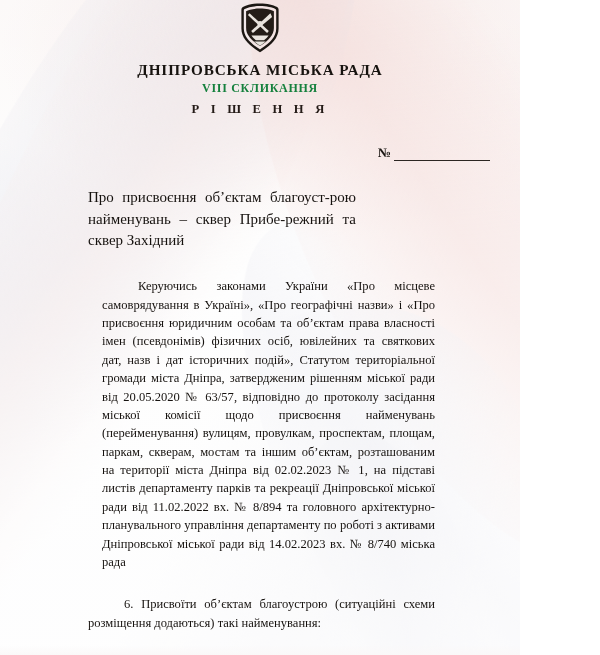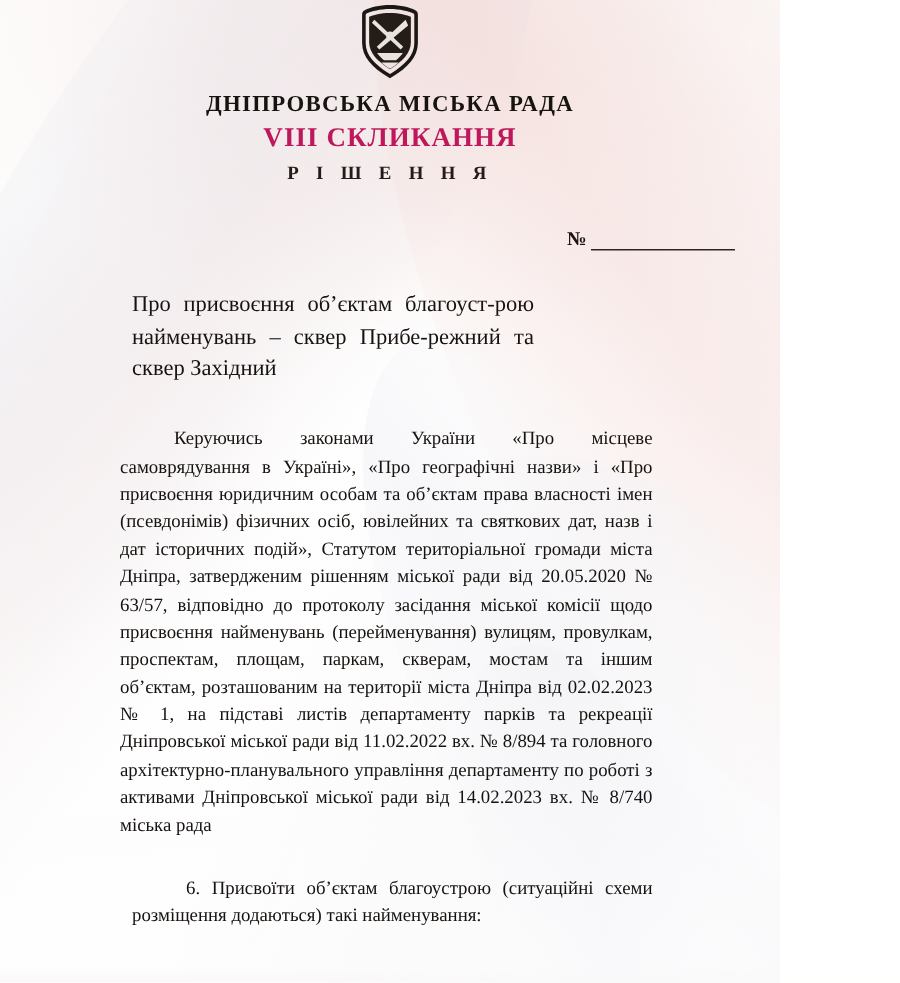--- a/index.html
+++ b/index.html
@@ -104,24 +104,24 @@
     margin-top: 7px;
   }
   .org-name {
     font-size: 15.2px;
     letter-spacing: 0.9px;
     font-weight: 700;
     color: #17130f;
     line-height: 1.15;
   }
   .convocation {
-    font-size: 18px;
+    font-size: 12px;
     letter-spacing: 0.7px;
     font-weight: 700;
-    color: #be185d;
+    color: #15803d;
     margin-top: 3px;
   }
   .doc-type {
     font-size: 12.6px;
     font-weight: 700;
     letter-spacing: 4.2px;
     color: #241b17;
     margin-top: 6px;
   }
 
@@ -150,21 +150,21 @@
     margin-left: 88px;
     margin-top: 26px;
     font-size: 15px;
     line-height: 1.42;
     text-align: justify;
     text-align-last: left;
     color: #16120f;
   }
 
   .body-block {
-    margin: 0 85px 0 80px;
+    margin: 0 85px 0 102px;
     margin-top: 26px;
     font-size: 12.55px;
     line-height: 1.465;
     text-align: justify;
     color: #16120f;
   }
   .body-block p {
     margin: 0;
     text-indent: 0;
   }

